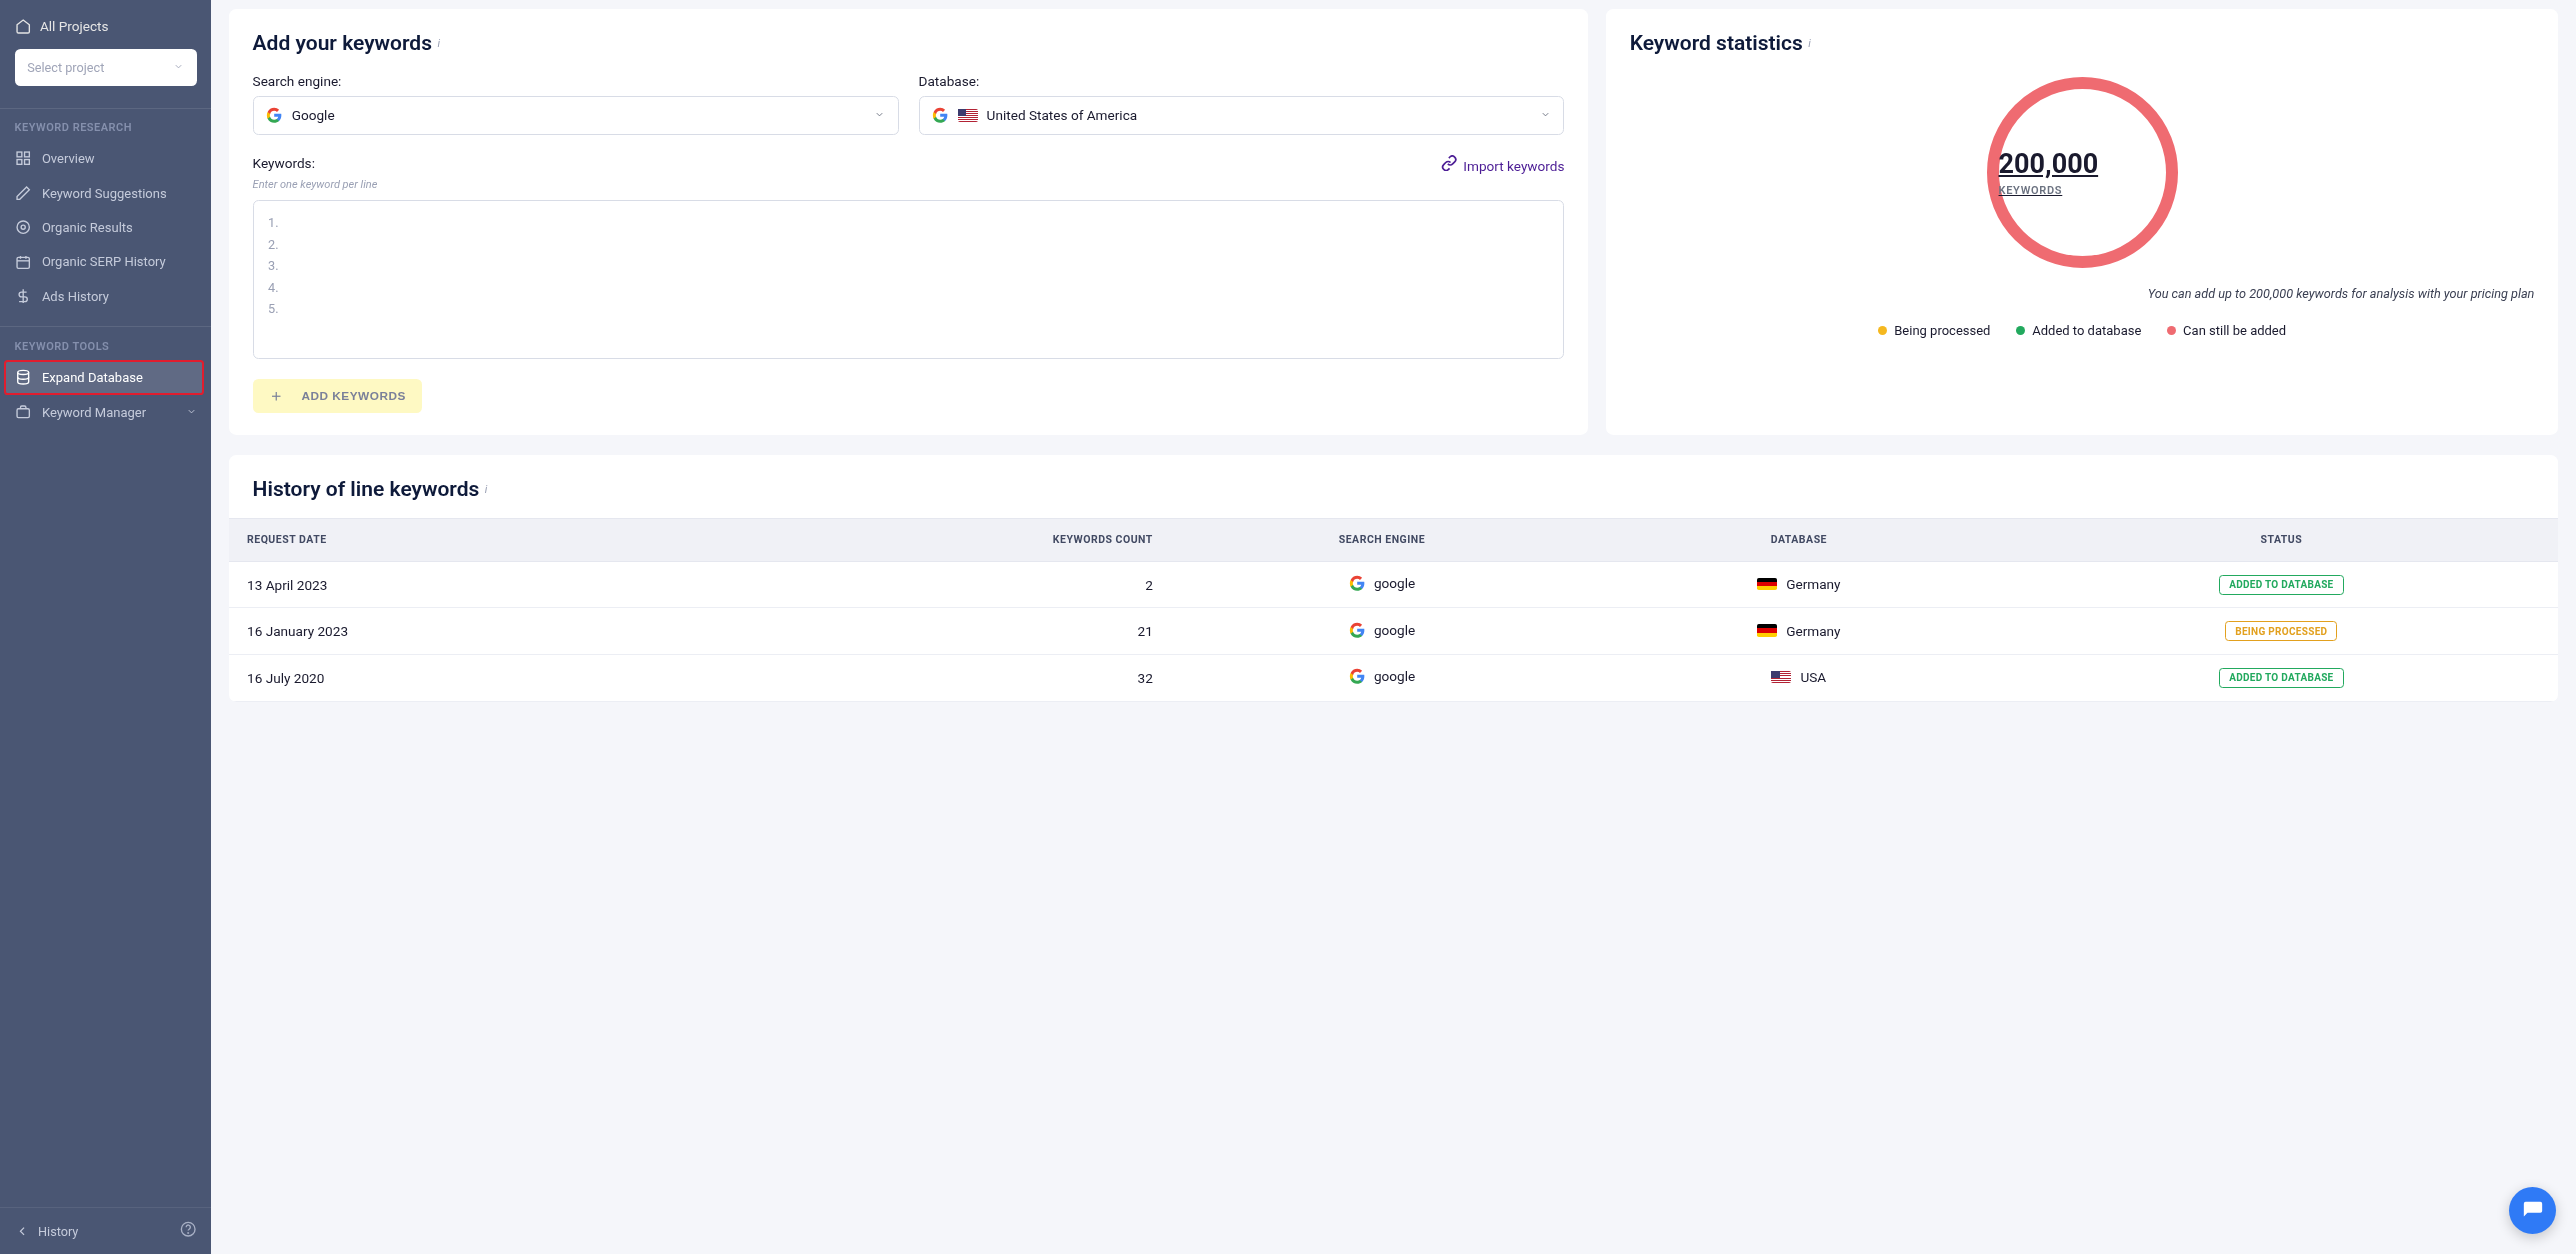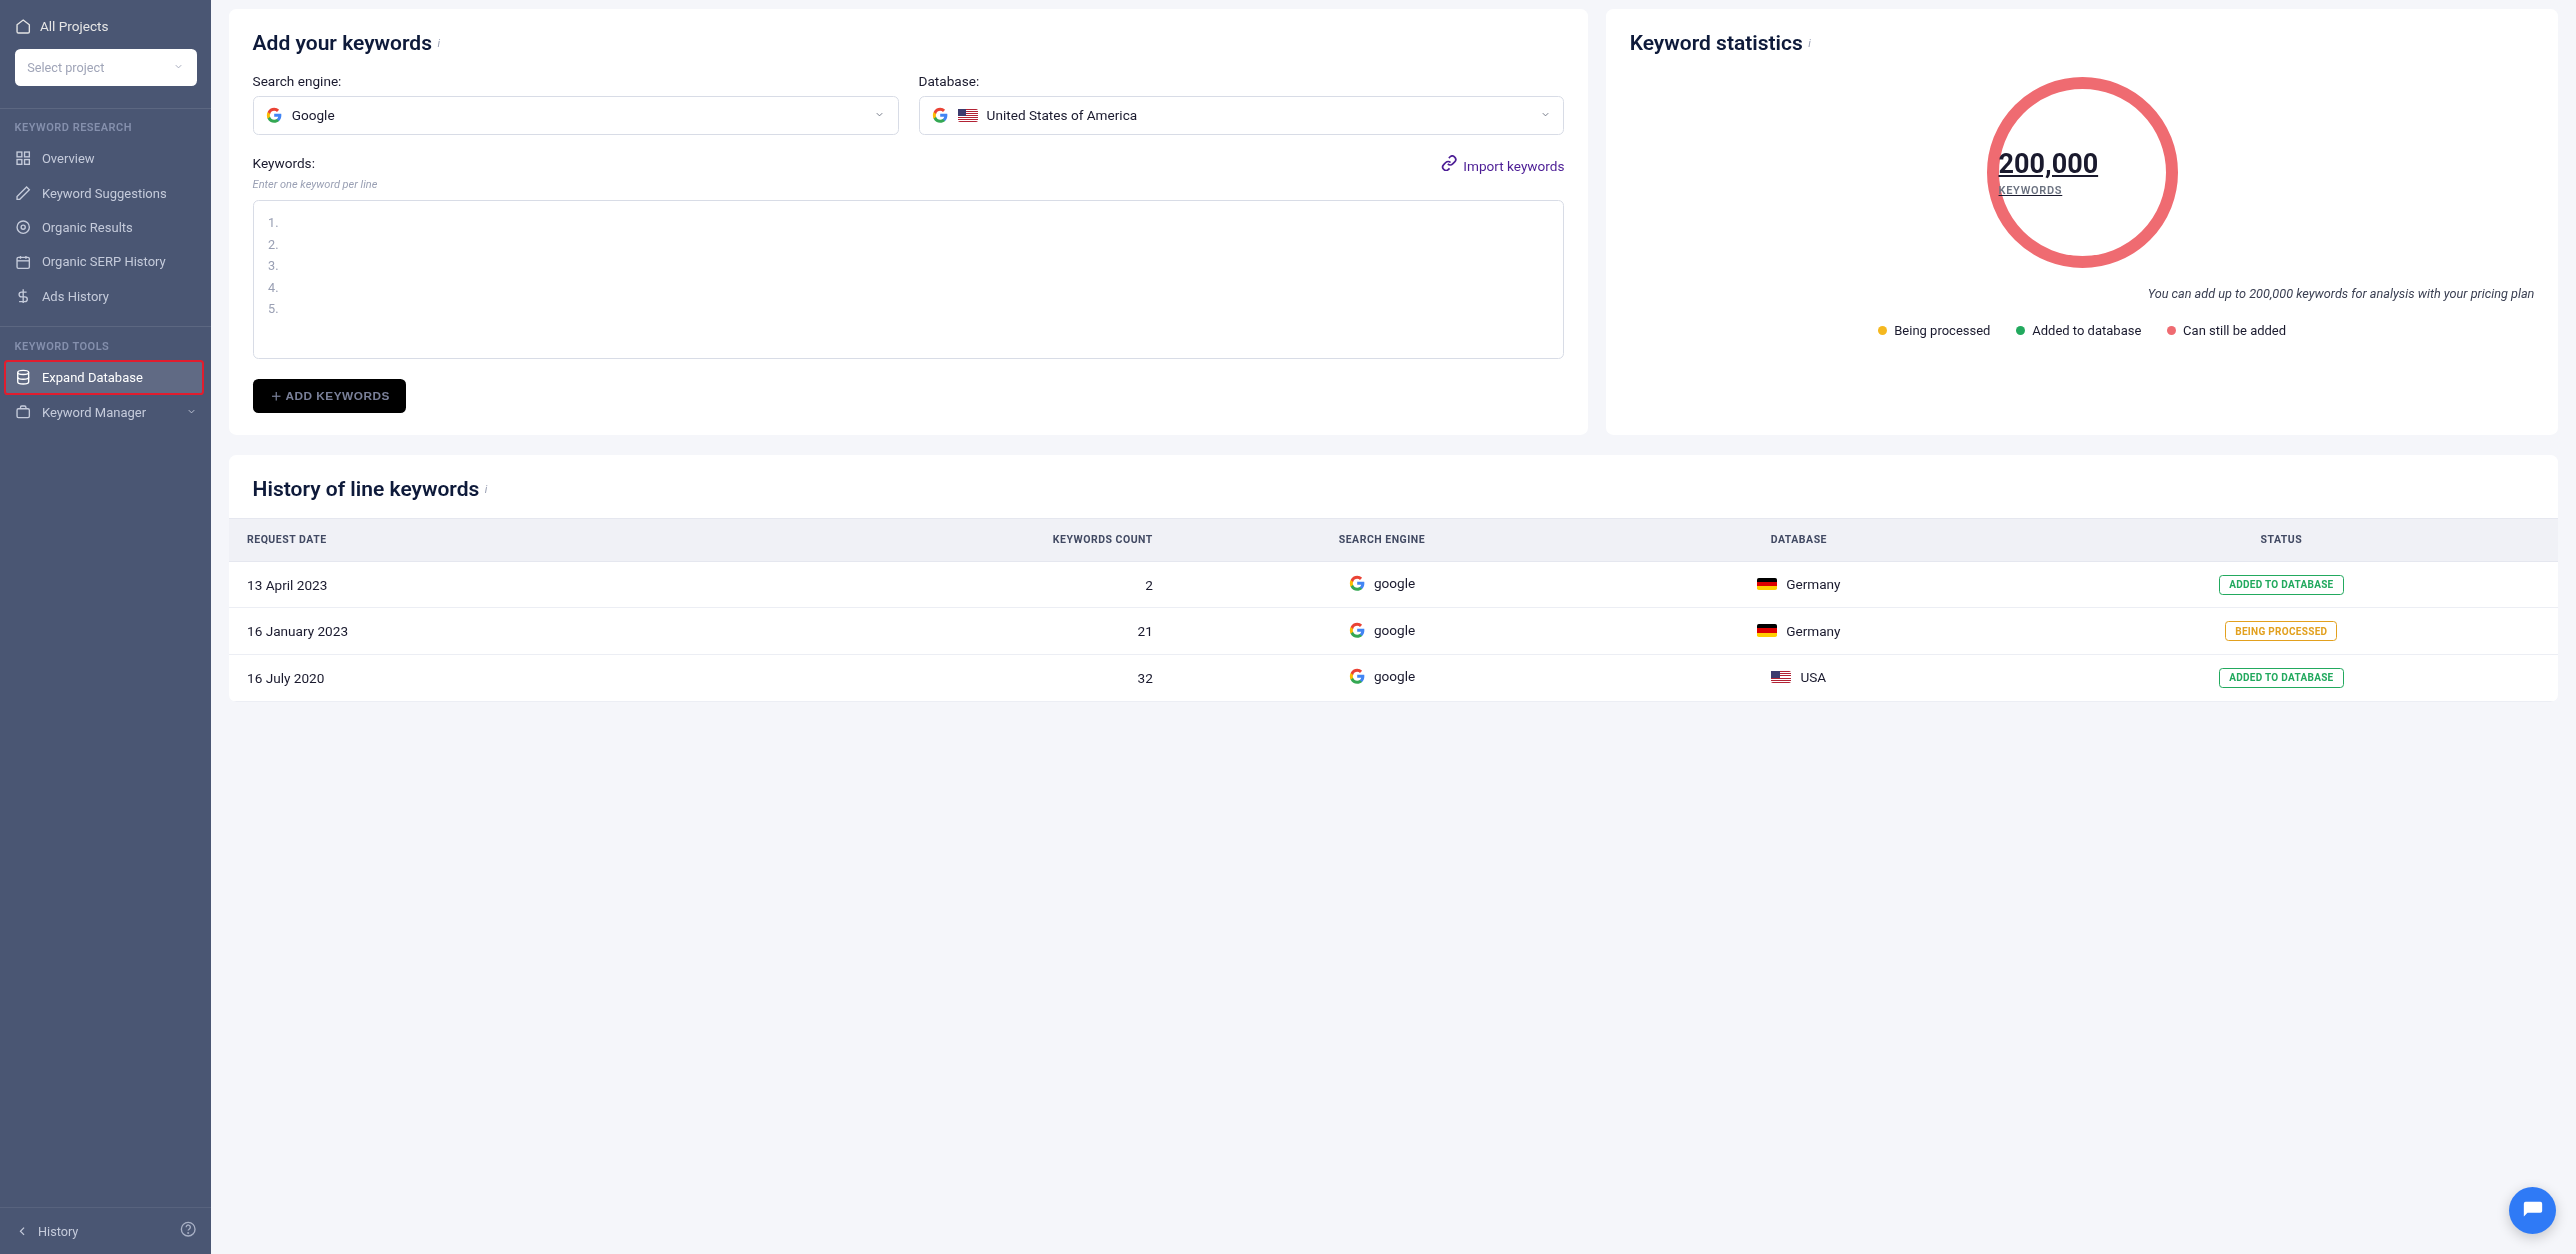--- a/index.html
+++ b/index.html
@@ -37,21 +37,21 @@
     .g-logo { width: 16.4px; height: 16.4px; border-radius: 50%; display: inline-block; position: relative; }
     .g-logo svg { width: 16.4px; height: 16.4px; display: block; }
     .flag-us { width: 20px; height: 12.7px; display: inline-block; background: linear-gradient(#b22234 0 7.7%, #fff 7.7% 15.4%, #b22234 15.4% 23.1%, #fff 23.1% 30.8%, #b22234 30.8% 38.5%, #fff 38.5% 46.2%, #b22234 46.2% 53.9%, #fff 53.9% 61.6%, #b22234 61.6% 69.3%, #fff 69.3% 77%, #b22234 77% 84.7%, #fff 84.7% 92.4%, #b22234 92.4% 100%); position: relative; border-radius: 1.8px; }
     .flag-us::before { content: ''; position: absolute; left: 0; top: 0; width: 44%; height: 54%; background: #3c3b6e; }
     .flag-de { width: 20px; height: 12.7px; display: inline-block; background: linear-gradient(#000 0 33.3%, #dd0000 33.3% 66.6%, #ffce00 66.6% 100%); border-radius: 1.8px; }
 
     .kw-header { display: flex; justify-content: space-between; align-items: flex-start; margin-top: 20px; }
     .kw-header-left .sub { font-size: 11px; font-style: italic; color: #9aa0b4; margin-top: 1.8px; }
     .import-link { color: #4c1d95; font-size: 13.6px; display: flex; align-items: flex-end; gap: 5.5px; cursor: pointer; }
     .textarea-box { border: 0.9px solid #d8dce6; border-radius: 5.5px; margin-top: 9px; min-height: 159px; padding: 11px 14.5px; color: #9aa0b4; font-size: 12.7px; line-height: 1.7; }
-    .add-btn { margin-top: 20px; background: #000000; border: none; border-radius: 5.5px; padding: 10px 16.4px; display: inline-flex; align-items: center; gap: 2px; color: #7a8099; font-size: 11.8px; font-weight: 600; letter-spacing: 0.5px; cursor: pointer; }
+    .add-btn { margin-top: 20px; background: #fef9c3; border: none; border-radius: 5.5px; padding: 10px 16.4px; display: inline-flex; align-items: center; gap: 18px; color: #7a8099; font-size: 11.8px; font-weight: 600; letter-spacing: 0.5px; cursor: pointer; }
 
     
     .donut { width: 191px; height: 191px; border-radius: 50%; border: 12.7px solid #ef6b71; display: flex; flex-direction: column; align-items: flex-start; justify-content: center; margin: 22px auto 18px; text-decoration: underline; }
     .donut-num { font-size: 27px; font-weight: 700; color: #1a1a2e; }
     .donut-label { font-size: 11px; font-weight: 600; letter-spacing: 0.7px; color: #6b7280; margin-top: 3.6px; }
     .stat-note { text-align: right; font-style: italic; color: #3a3f52; font-size: 12.7px; margin-bottom: 22px; }
     .legend { display: flex; justify-content: center; gap: 25.5px; font-size: 13px; }
     .legend-item { display: flex; align-items: center; gap: 7.3px; }
     .dot { width: 9px; height: 9px; border-radius: 50%; }
 

